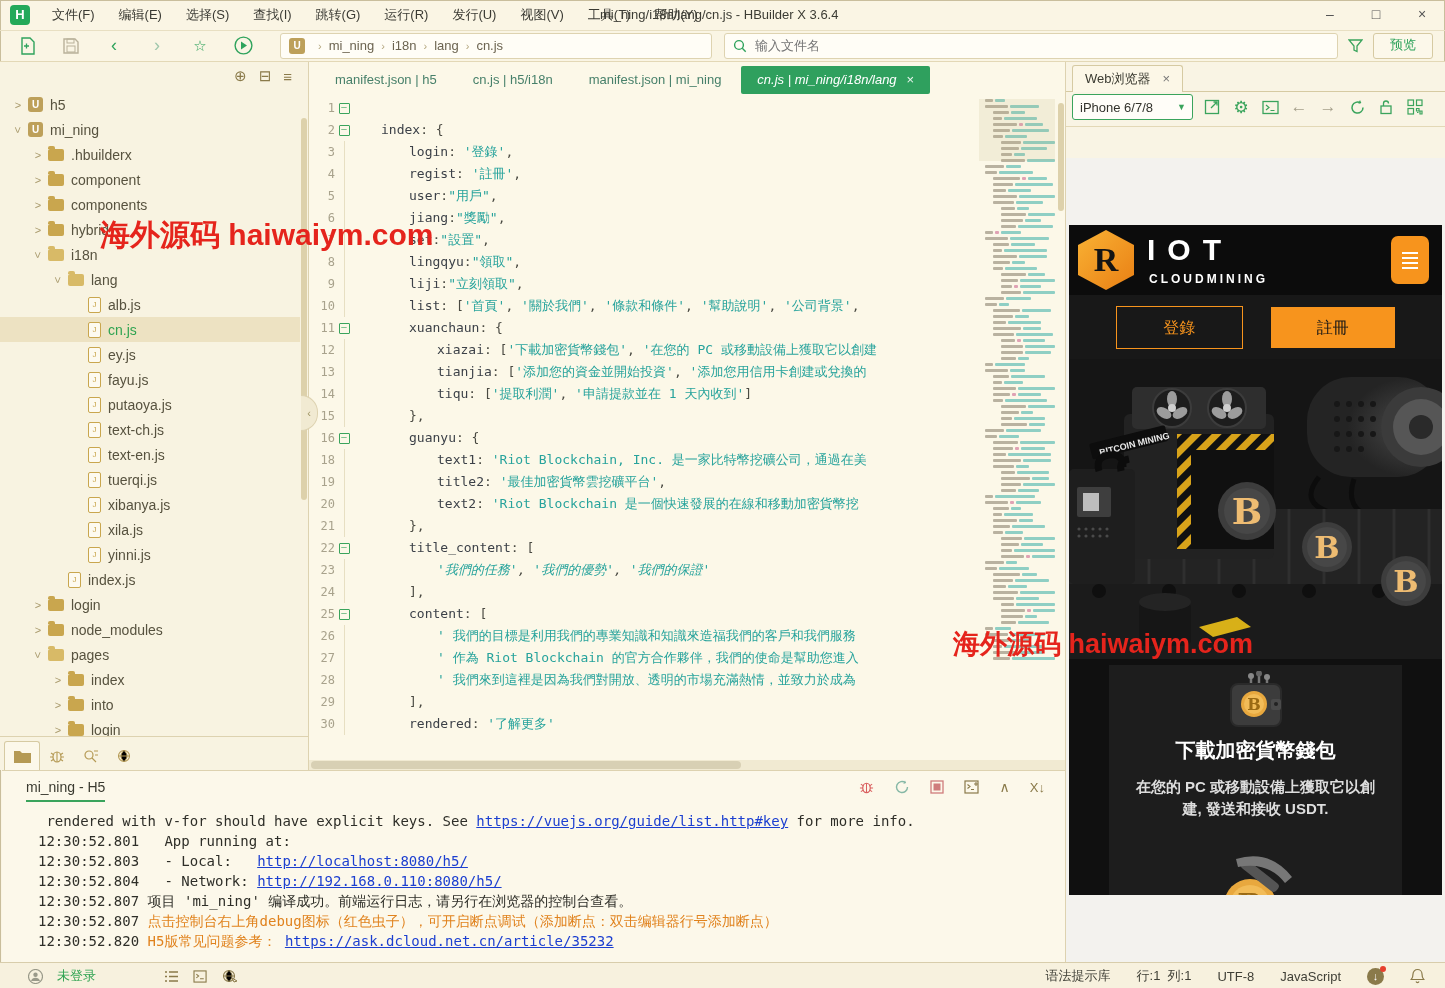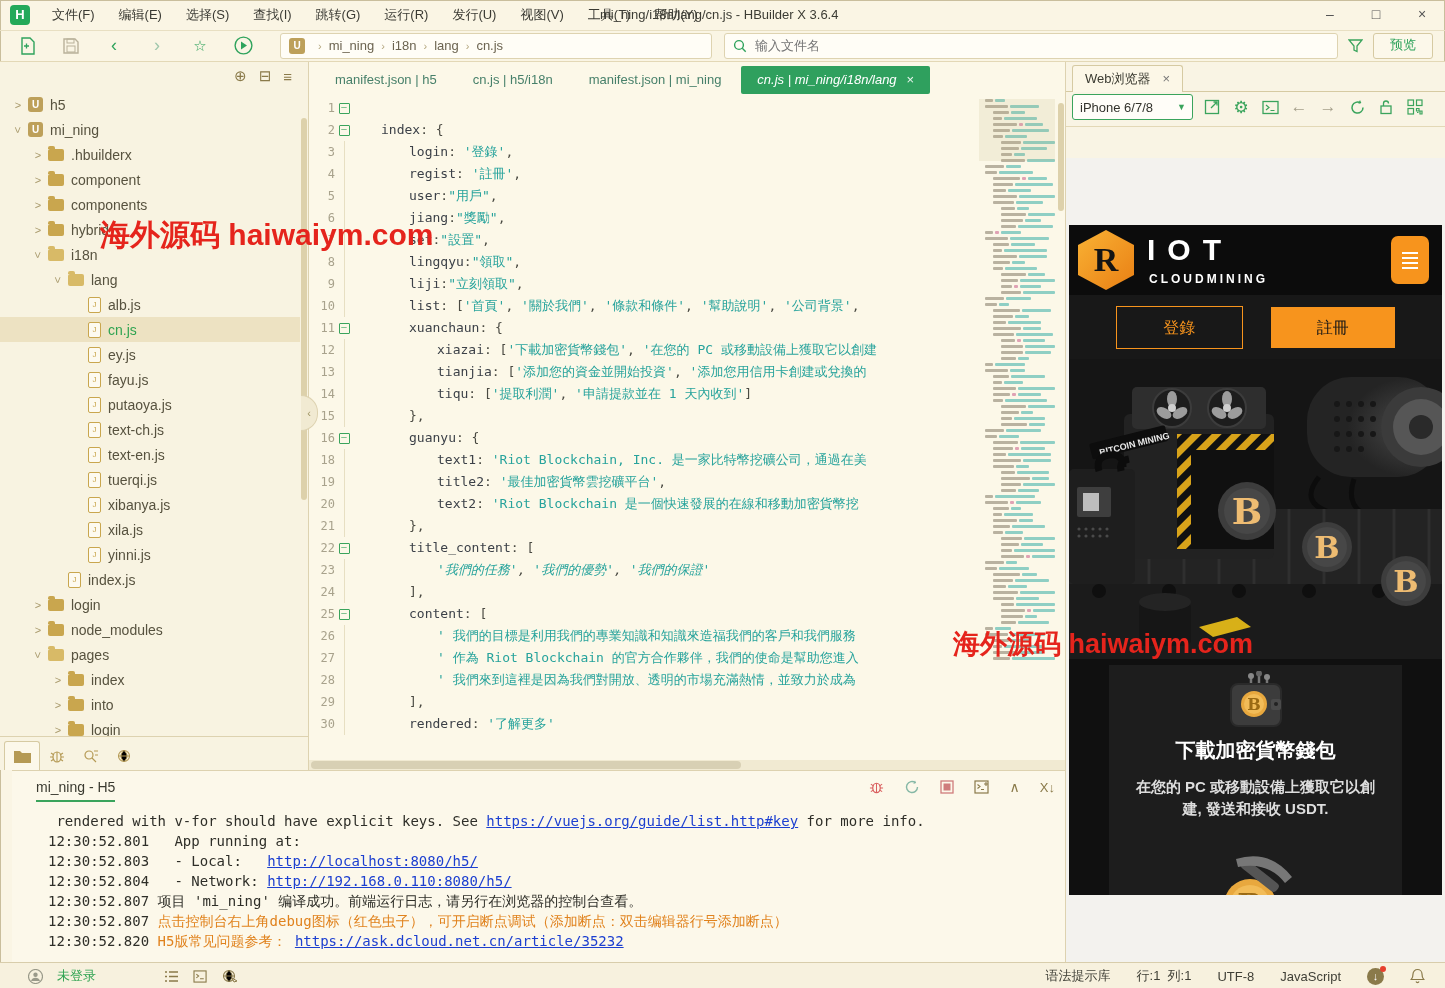--- a/index.html
+++ b/index.html
@@ -32,21 +32,21 @@
   .search-box input{border:none;outline:none;background:transparent;font-size:13px;color:#555;width:90%;
     font-family:"Liberation Sans",sans-serif;}
   .funnel{margin:0 10px;}
   .preview-btn{width:58px;height:24px;margin-right:12px;border:1px solid #d6caa2;border-radius:3px;background:#fcf8ea;
     color:#2fa35c;font-size:13px;text-align:center;line-height:22px;}
 
   
   .sidebar{position:absolute;left:0;top:62px;width:308px;height:708px;background:#f8f3e1;border-right:1px solid #ddd2b0;}
   .editor{position:absolute;left:309px;top:62px;width:756px;height:708px;background:#fcf8e8;}
   .browser{position:absolute;left:1065px;top:62px;width:380px;height:900px;background:#f9f4e4;border-left:1px solid #ddd2b0;}
-  .console{position:absolute;left:12px;top:770px;width:1065px;height:192px;background:#fcf8ea;border-top:1px solid #ddd2b0;}
+  .console{position:absolute;left:2px;top:770px;width:1065px;height:192px;background:#fcf8ea;border-top:1px solid #ddd2b0;}
   .statusbar{position:absolute;left:0;top:962px;width:1445px;height:26px;background:#f7f1de;border-top:1px solid #d8cdab;
     display:flex;align-items:center;font-size:13px;color:#4a4a3e;}
 
   
   .sb-head{height:28px;display:flex;justify-content:flex-end;align-items:center;gap:12px;padding-right:16px;
     color:#8a7a4a;font-size:15px;}
   .tree{position:absolute;left:0;top:30px;right:8px;bottom:34px;overflow:hidden;}
   .trow{height:25px;display:flex;align-items:center;font-size:14px;color:#57523f;white-space:nowrap;}
   .trow.sel{background:#ede2c2;}
   .trow.sel .tlabel{color:#2fa351;}

